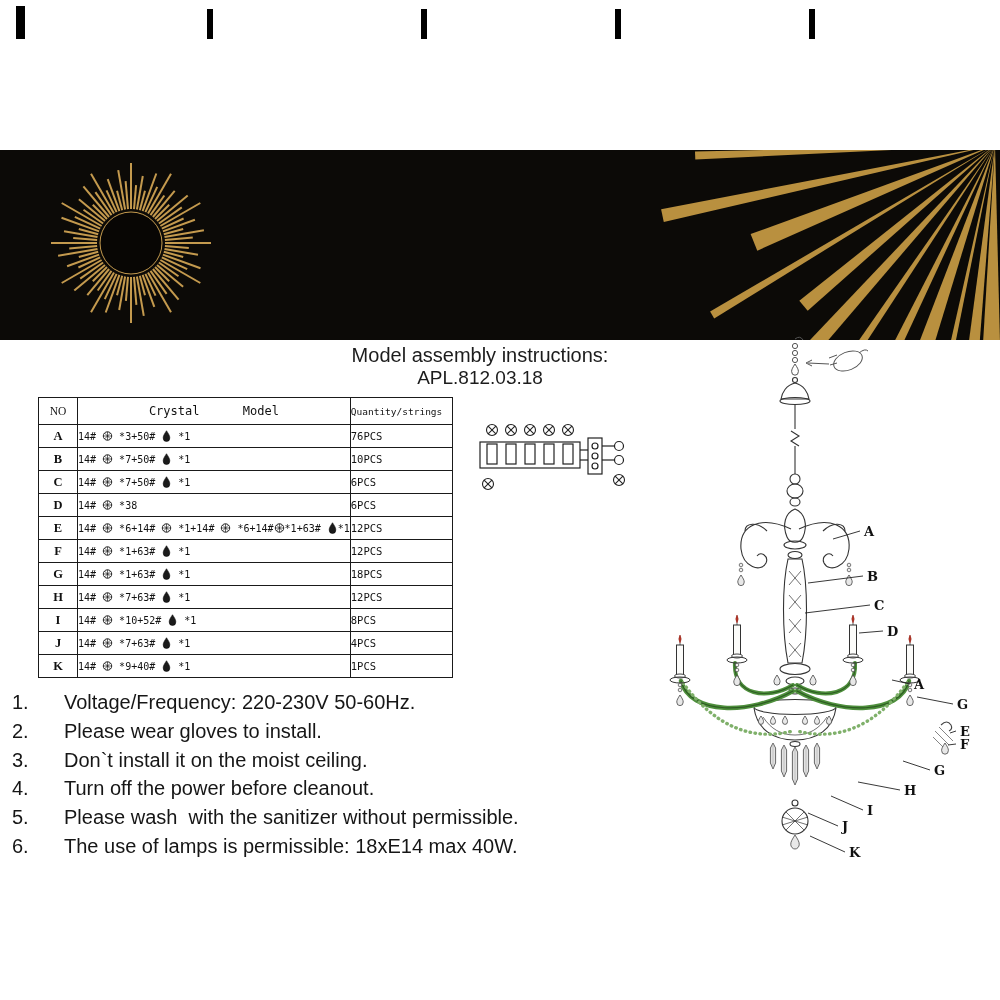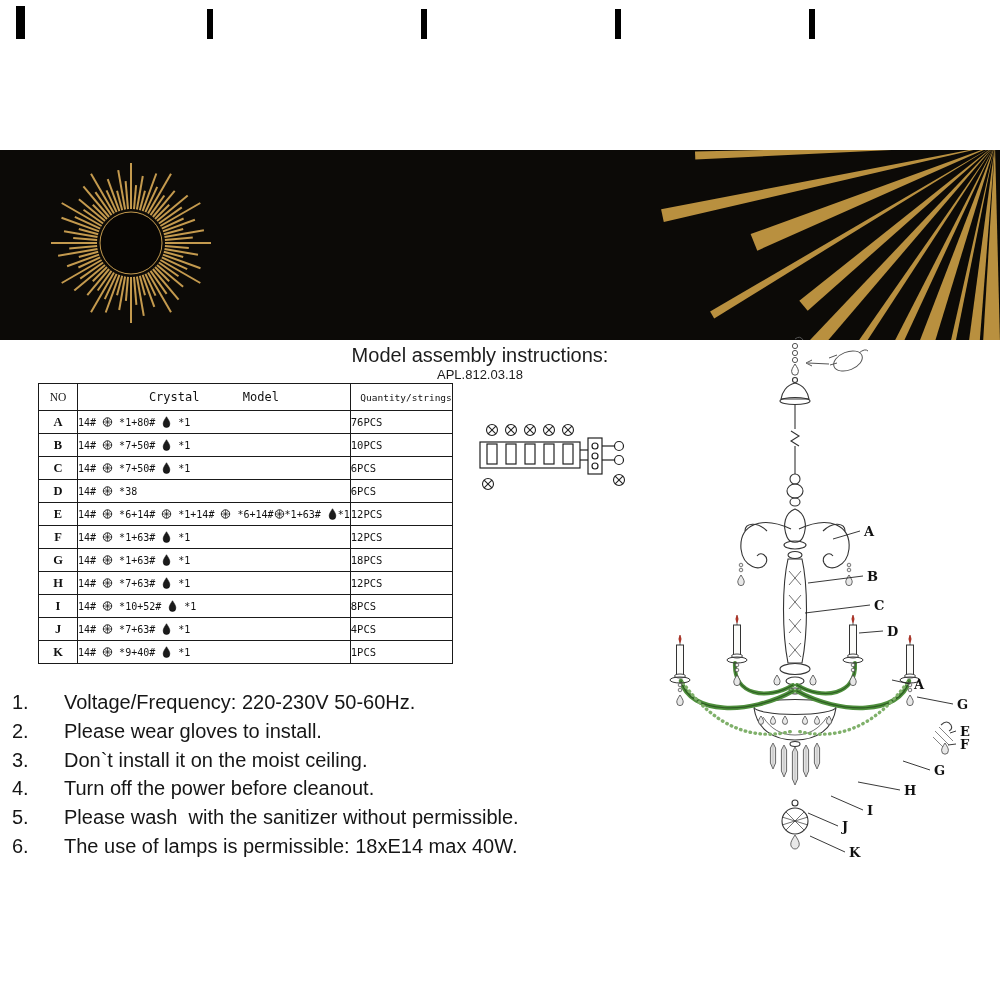--- a/index.html
+++ b/index.html
@@ -3,27 +3,27 @@
 <meta charset="utf-8">
 <style>
   html,body{margin:0;padding:0}
   body{width:1000px;height:1000px;background:#fff;position:relative;overflow:hidden;
        font-family:"Liberation Sans",sans-serif;color:#111}
   .abs{position:absolute}
   .mark{position:absolute;background:#000}
   .banner{left:0;top:150px;width:1000px;height:190px;background:#0c0a07;overflow:hidden}
   .title-wrap{left:0;top:344px;width:960px;text-align:center;color:#1c1c1c}
   .title-l1{font-size:20px}
-  .title-l2{font-size:13px;margin-top:0}
-  table.ctable{position:absolute;left:38px;top:383px;border-collapse:collapse;background:#fff}
+  .title-l2{font-size:19px;margin-top:0}
+  table.ctable{position:absolute;left:38px;top:397px;border-collapse:collapse;background:#fff}
   .ctable td,.ctable th{border:1px solid #1a1a1a;padding:0;height:22px}
   .ctable tr.hdr th{height:26px;font-weight:normal}
   .h-no{width:38px;font-family:"Liberation Serif",serif;font-weight:bold;font-size:11.5px;text-align:center}
   .h-model{width:269px;font-family:"DejaVu Sans Mono",monospace;font-size:12px;white-space:pre}
-  .h-qty{width:101px;font-family:"DejaVu Sans Mono",monospace;font-size:9.5px;text-align:right}
+  .h-qty{width:101px;font-family:"DejaVu Sans Mono",monospace;font-size:9.5px;text-align:left}
   .c-no{text-align:center;font-family:"Liberation Serif",serif;font-weight:bold;font-size:12.5px}
   .c-model{padding:0 4px;font-family:"DejaVu Sans Mono",monospace;font-size:10px;white-space:pre}
   .c-qty{text-align:left;font-family:"DejaVu Sans Mono",monospace;font-size:10.5px}
   .cicon svg{width:11px;height:12px;vertical-align:-2px}
   .instr{left:12px;top:688px;width:640px}
   .instr-row{display:flex;font-size:20px;line-height:28.8px;color:#161616}
   .instr-num{width:52px}
   .instr-text{flex:1;white-space:pre}
   .wiring{left:478px;top:420px}
   .chand{left:645px;top:333px}
@@ -143,21 +143,21 @@
       <th class="h-model">Crystal      Model</th>
       <th class="h-qty">Quantity/strings</th>
     </tr>
   </thead>
   <tbody id="crystal-rows">
       <tr>
         <td class="c-no">A</td>
         <td class="c-model"><span>14# </span><span class="cicon"><svg viewBox="0 0 12 12">
               <circle cx="6" cy="6" r="4.6" fill="none" stroke="#111" stroke-width="1"></circle>
               <path d="M6 1.4V10.6 M1.4 6H10.6 M2.8 2.8 L9.2 9.2 M9.2 2.8 L2.8 9.2" stroke="#111" stroke-width="0.7" fill="none"></path>
-            </svg></span><span> *1+80# </span><span class="cicon"><svg viewBox="0 0 10 13">
+            </svg></span><span> *3+50# </span><span class="cicon"><svg viewBox="0 0 10 13">
               <path d="M5 0.8 C6.8 3.6 8.6 6 8.6 8.6 A3.6 3.9 0 0 1 1.4 8.6 C1.4 6 3.2 3.6 5 0.8 Z" fill="#1b1b1b" stroke="#000" stroke-width="0.6"></path>
             </svg></span><span> *1</span></td>
         <td class="c-qty">76PCS</td>
       </tr>
       <tr>
         <td class="c-no">B</td>
         <td class="c-model"><span>14# </span><span class="cicon"><svg viewBox="0 0 12 12">
               <circle cx="6" cy="6" r="4.6" fill="none" stroke="#111" stroke-width="1"></circle>
               <path d="M6 1.4V10.6 M1.4 6H10.6 M2.8 2.8 L9.2 9.2 M9.2 2.8 L2.8 9.2" stroke="#111" stroke-width="0.7" fill="none"></path>
             </svg></span><span> *7+50# </span><span class="cicon"><svg viewBox="0 0 10 13">

